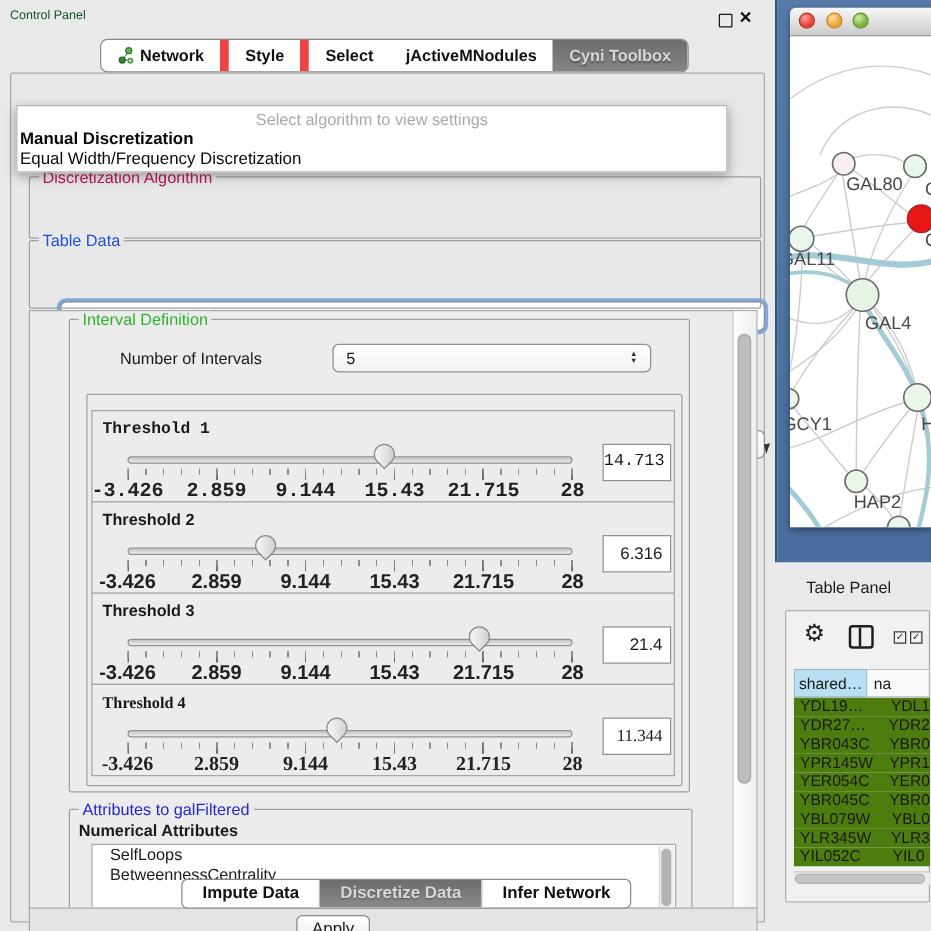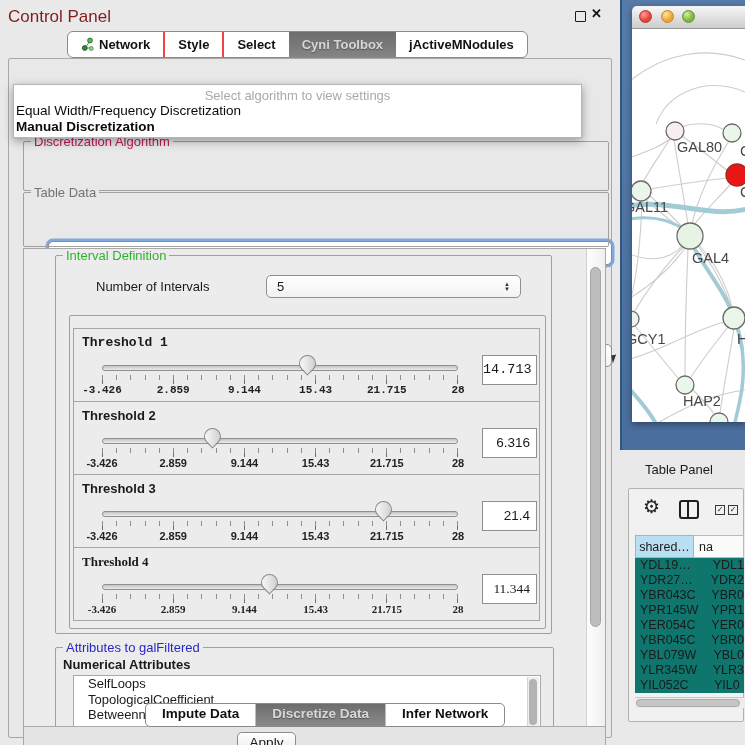--- a/index.html
+++ b/index.html
@@ -1,38 +1,38 @@
 <!DOCTYPE html>
 <html><head>
 <meta charset="utf-8">
 <style>
   html,body{margin:0;padding:0}
   body{width:745px;height:745px;position:relative;overflow:hidden;background:#e9e9e9;
        font-family:"Liberation Sans",sans-serif;color:#1a1a1a;-webkit-font-smoothing:antialiased}
   .abs{position:absolute}
   
-  #cp-title{left:8px;top:7px;font-size:17px;color:#7f1d1d}
+  #cp-title{left:8px;top:7px;font-size:10px;color:#14532d}
   #float-btn{left:575px;top:11px;width:9px;height:9px;border:1.5px solid #1a1a1a;border-radius:1px;background:#e9e9e9}
   #close-btn{left:591px;top:6px;font-size:13px;font-weight:bold;color:#111}
   
-  #top-tabs{left:67px;top:31px;height:25px;display:flex;background:#fff;border:1px solid #8a8a8a;border-radius:6px;overflow:hidden}
+  #top-tabs{left:80px;top:31px;height:25px;display:flex;background:#fff;border:1px solid #8a8a8a;border-radius:6px;overflow:hidden}
   #top-tabs .tab{display:flex;align-items:center;gap:5px;padding:0 13px;font-size:13px;font-weight:bold;color:#111;line-height:23px;white-space:nowrap}
-  #top-tabs .tab.sep{border-left:2px solid #ef4444}
+  #top-tabs .tab.sep{border-left:7px solid #ef4444}
   #top-tabs .tab.selected{background:linear-gradient(#6d6d6d,#848484);color:#d6d6d6;text-shadow:0 1px 1px #555}
   
   #outer-panel{left:8px;top:58px;width:602px;height:678px;border:1px solid #a8a8a8;border-radius:2px;background:#e8e8e8}
   .group{position:absolute;border:1px solid #a0a0a0;border-radius:2px}
   .group>.gtitle{position:absolute;top:-8px;left:7px;padding:0 3px;font-size:13px;background:#e8e8e8;white-space:nowrap}
   
   #disc-group{left:14px;top:82px;width:584px;height:48px}
   #disc-group .gtitle{color:#be185d}
   #disc-combo{left:24px;top:99px;width:562px;height:22px;background:#fff;border:1px solid #8a8a8a;border-radius:5px;
               box-shadow:0 0 0 2.5px #7fa9de}
   #td-group{left:14px;top:133px;width:584px;height:53px}
-  #td-group .gtitle{color:#737373}
+  #td-group .gtitle{color:#1d4ed8}
   .combo{background:linear-gradient(#ffffff,#f2f2f2);border:1px solid #8f8f8f;border-radius:5px;font-size:13px;
          display:flex;align-items:center;padding:0 10px;position:absolute;box-sizing:border-box}
   .stepper{margin-left:auto;display:flex;flex-direction:column;align-items:center;line-height:5px;font-size:6px;color:#333}
   #td-combo{left:24px;top:151px;width:564px;height:23px}
   
   #algo-popup{left:13px;top:84px;width:567px;height:52px;background:#fff;border:1px solid #b5b5b5;
               box-shadow:0 3px 9px rgba(0,0,0,.35);z-index:40}
   #algo-popup .ph{font-size:13px;color:#a9a9a9;text-align:center;padding-top:3px;height:15px}
   #algo-popup .opt{font-size:13.5px;color:#0a0a0a;padding-left:2px;height:16px;line-height:16px}
   #algo-popup .opt.bold{font-weight:bold}
@@ -51,21 +51,21 @@
   .tbox{position:absolute;left:3px;width:467px;height:74px;border:1px solid #a5a5a5;box-sizing:border-box;background:#ececec}
   .tbox .tlabel{position:absolute;left:8px;top:6px;font-size:13px;font-weight:bold}
   .track{position:absolute;left:28px;top:36px;width:356px;height:6px;border:1px solid #909090;border-radius:4px;
          background:linear-gradient(#c3c3c3,#ececec);box-sizing:border-box}
   .thumb{position:absolute;top:26px;width:15px;height:15px;background:linear-gradient(135deg,#ffffff,#c9c9c9);
          border:1px solid #8a8a8a;border-radius:50% 50% 50% 0;transform:rotate(-45deg);z-index:3}
   .ticks-minor{position:absolute;left:28px;top:46px;width:357px;height:5px;
          background:repeating-linear-gradient(90deg,#8d8d8d 0,#8d8d8d 1px,transparent 1px,transparent 14.2px)}
   .ticks-major{position:absolute;left:28px;top:46px;width:357px;height:9px;
          background:repeating-linear-gradient(90deg,#6f6f6f 0,#6f6f6f 1px,transparent 1px,transparent 71px)}
-  .scale-lbl{position:absolute;top:55px;font-size:11px;font-weight:bold;color:#222;transform:translateX(-50%);white-space:nowrap}
+  .scale-lbl{position:absolute;top:55px;font-size:16px;font-weight:bold;color:#222;transform:translateX(-50%);white-space:nowrap}
   .vbox{position:absolute;left:408px;top:26px;width:55px;height:30px;background:#fff;border:1px solid #8f8f8f;
         font-size:13.5px;text-align:right;line-height:28px;padding-right:6px;box-sizing:border-box}
   
   #attr-group{left:31px;top:398px;width:497px;height:110px}
   #attr-group>.gtitle{color:#2626cf;background:#ececec}
   #attr-label{left:7px;top:9px;font-size:13px;font-weight:bold}
   #attr-list{left:17px;top:27px;width:468px;height:78px;background:#fff;border:1px solid #a8a8a8;overflow:hidden;box-sizing:border-box}
   #attr-list .item{font-size:13px;line-height:15.5px;padding-left:14px;white-space:nowrap}
   #attr-scroll{position:absolute;right:1px;top:1px;width:11px;height:74px;background:#f0f0f0;border-left:1px solid #d5d5d5}
   #attr-thumb{position:absolute;left:1px;top:2px;width:8px;height:46px;border-radius:4px;background:#b3b3b3}
@@ -96,21 +96,21 @@
   #gear-icon{position:absolute;left:14px;top:6px;font-size:19px;color:#1e1e1e}
   #split-icon{position:absolute;left:50px;top:11px;width:16px;height:15px;border:2px solid #1e1e1e;border-radius:3px}
   #split-icon::after{content:"";position:absolute;left:6px;top:0;width:2px;height:15px;background:#1e1e1e}
   .chk{position:absolute;top:16px;width:8px;height:8px;border:1.3px solid #3a3a3a;font-size:8px;line-height:8px;color:#222;text-align:center}
   #chk1{left:86px}#chk2{left:99px}
   #tp-table{position:absolute;left:6px;top:46px;width:109px;height:162px;overflow:hidden;font-size:12.5px}
   #tp-head{display:flex;height:23px}
   .hcell{box-sizing:border-box;border:1px solid #9fb6c2;display:flex;align-items:center}
   #hcell1{width:72px;background:#b9e0f2;justify-content:center}
   #hcell2{width:60px;background:#fafafa;border-left:none;padding-left:5px;border-color:#bbb}
-  .trow{display:flex;height:15px;line-height:15px;background:#0f766e}
+  .trow{display:flex;height:15px;line-height:15px;background:#4d7c0f}
   .trow .c1{width:67px;padding-left:5px;white-space:nowrap;overflow:hidden}
   .trow .c2{padding-left:7px;white-space:nowrap}
   #h-scroll{position:absolute;left:6px;top:208px;width:109px;height:10px;background:#ececec;border-top:1px solid #c9c9c9}
   #h-thumb{position:absolute;left:1px;top:1px;width:104px;height:8px;border-radius:4px;background:#c6c6c6;border:1px solid #ababab;box-sizing:border-box}
   svg text{font-family:"Liberation Sans",sans-serif}
 </style>
 </head>
 <body>
 
 <div class="abs" id="cp-title">Control Panel</div>
@@ -127,25 +127,25 @@
         <circle cx="10.3" cy="11.5" r="1.9" fill="#9ad69a" stroke="#4f914f"></circle>
       </svg>
       <span>Network</span>
     </div>
     <div class="tab sep">
       <span>Style</span>
     </div>
     <div class="tab sep">
       <span>Select</span>
     </div>
+    <div class="tab">
+      <span>jActiveMNodules</span>
+    </div>
     <div class="tab selected">
       <span>Cyni Toolbox</span>
-    </div>
-    <div class="tab">
-      <span>jActiveMNodules</span>
     </div>
   </div>
 
 <div class="abs" id="outer-panel">
   <div class="group" id="disc-group">
     <span class="gtitle">Discretization Algorithm</span>
     <div class="abs" id="disc-combo"></div>
   </div>
 
   <div class="group" id="td-group">
@@ -231,21 +231,20 @@
             </div>
           </div>
       </div>
 
       <div class="group" id="attr-group">
         <span class="gtitle">Attributes to galFiltered</span>
         <div class="abs" id="attr-label">Numerical Attributes</div>
         <div class="abs" id="attr-list">
           <div id="attr-items">
               <div class="item">SelfLoops</div>
-              <div class="item">TopologicalCoefficient</div>
               <div class="item">BetweennessCentrality</div>
             </div>
           <div id="attr-scroll">
             <div id="attr-thumb"></div>
           </div>
         </div>
       </div>
     </div>
     <div id="v-scroll">
       <div id="v-thumb"></div>
@@ -257,22 +256,22 @@
 </div>
 
 <div class="abs" id="bottom-tabs">
     <div class="tab">Impute Data</div>
     <div class="tab selected sep">Discretize Data</div>
     <div class="tab sep">Infer Network</div>
   </div>
 
 <div class="abs" id="algo-popup">
   <div class="ph">Select algorithm to view settings</div>
+  <div class="opt bold">Manual Discretization</div>
   <div class="opt">Equal Width/Frequency Discretization</div>
-  <div class="opt bold">Manual Discretization</div>
 </div>
 
 <div class="abs" id="mouse-cursor"></div>
 
 <div class="abs" id="blue-frame"></div>
 <div class="abs" id="mac-win">
   <div id="mac-titlebar">
     <div class="tl" id="tl-red"></div>
     <div class="tl" id="tl-yellow"></div>
     <div class="tl" id="tl-green"></div>

